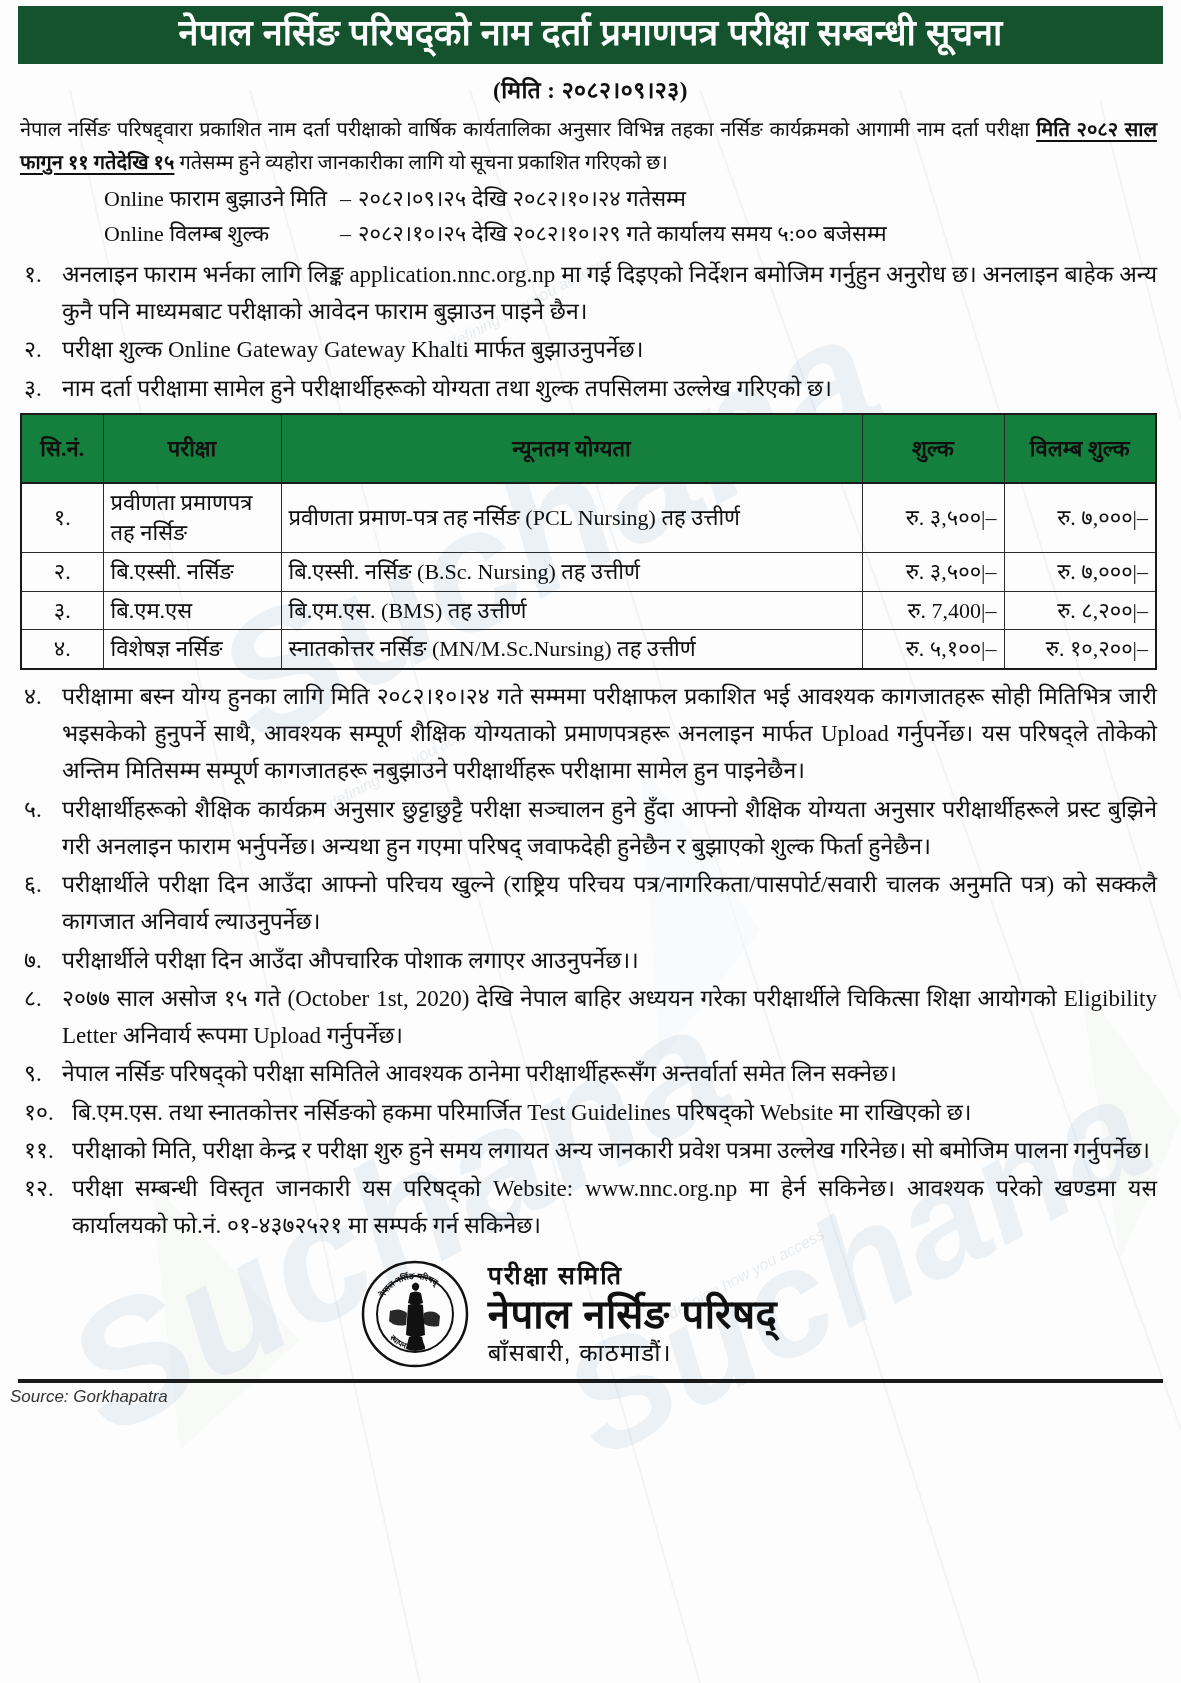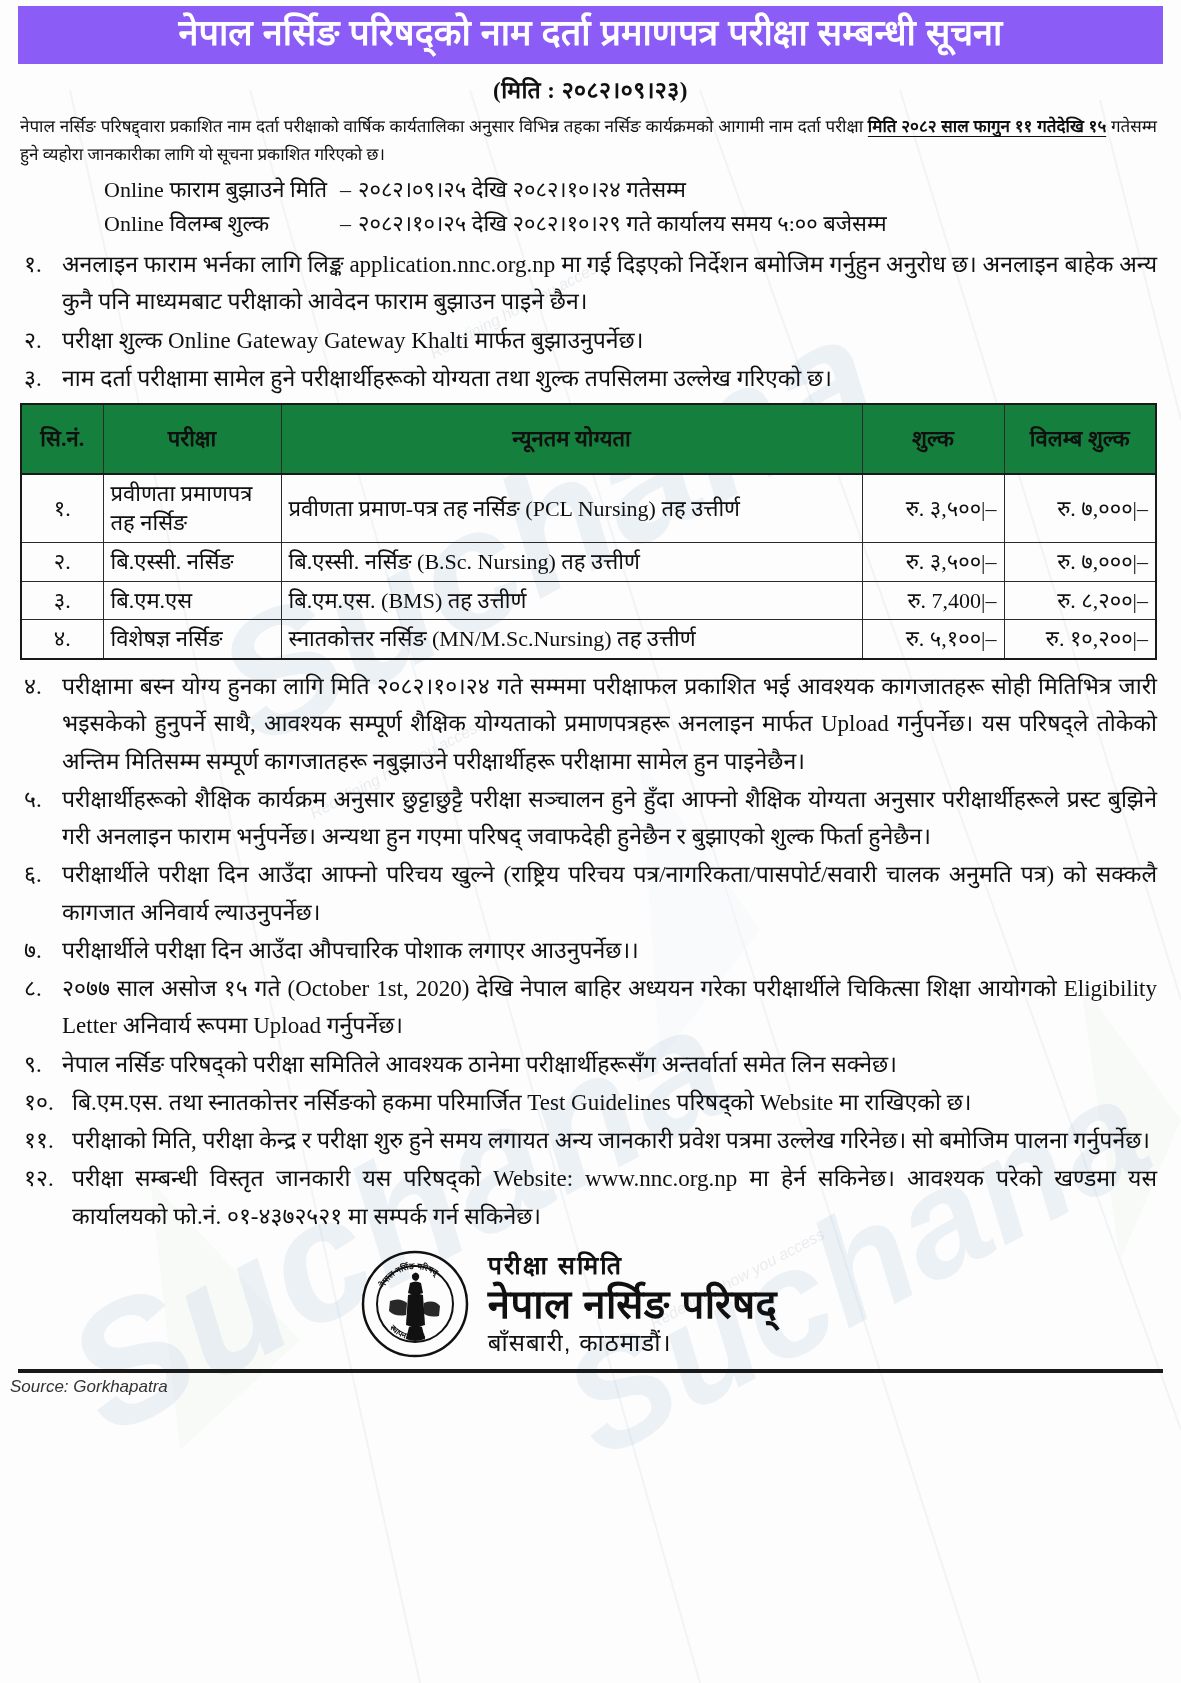--- a/index.html
+++ b/index.html
@@ -53,21 +53,21 @@
 
   .content {
     position: relative;
     z-index: 2;
     padding: 0 10px;
     box-sizing: border-box;
   }
 
   
   .title-bar {
-    background: #8b5cf6;
+    background: #14532d;
     color: #ffffff;
     text-align: center;
     padding: 6px 4px 10px 4px;
     margin: 6px 8px 0 8px;
   }
   .title-bar .title-text {
     font-family: "Liberation Sans", sans-serif;
     font-weight: bold;
     font-size: 36px;
     line-height: 1.18;
@@ -81,21 +81,21 @@
     font-weight: bold;
     margin: 9px 0 4px 0;
     letter-spacing: 0.5px;
   }
 
   .body-wrap {
     padding: 0 14px 0 10px;
   }
 
   p.para {
-    font-size: 17px;
+    font-size: 20px;
     line-height: 1.62;
     margin: 8px 0 2px 0;
     text-align: justify;
     text-justify: inter-word;
   }
   .u-bold {
     font-weight: bold;
     text-decoration: underline;
     text-underline-offset: 4px;
   }

